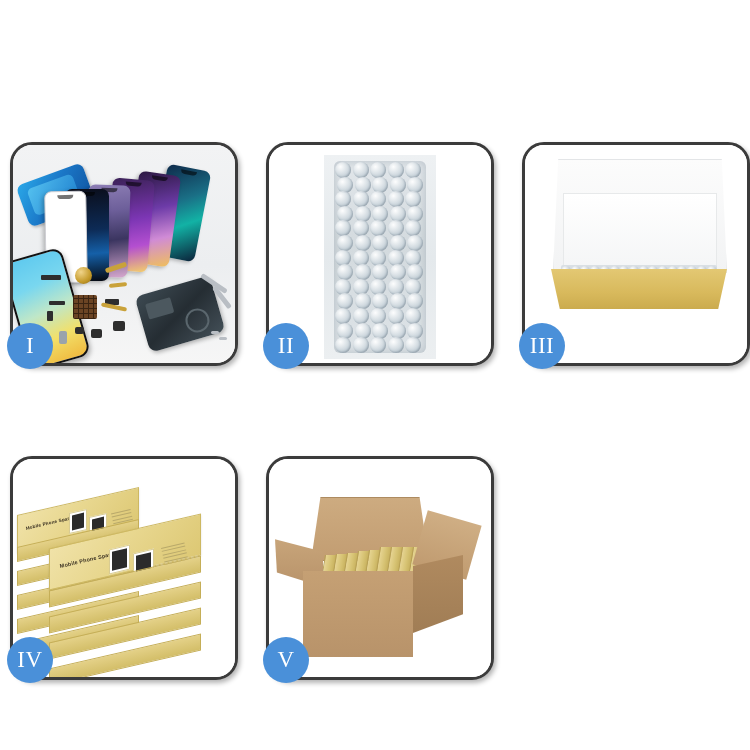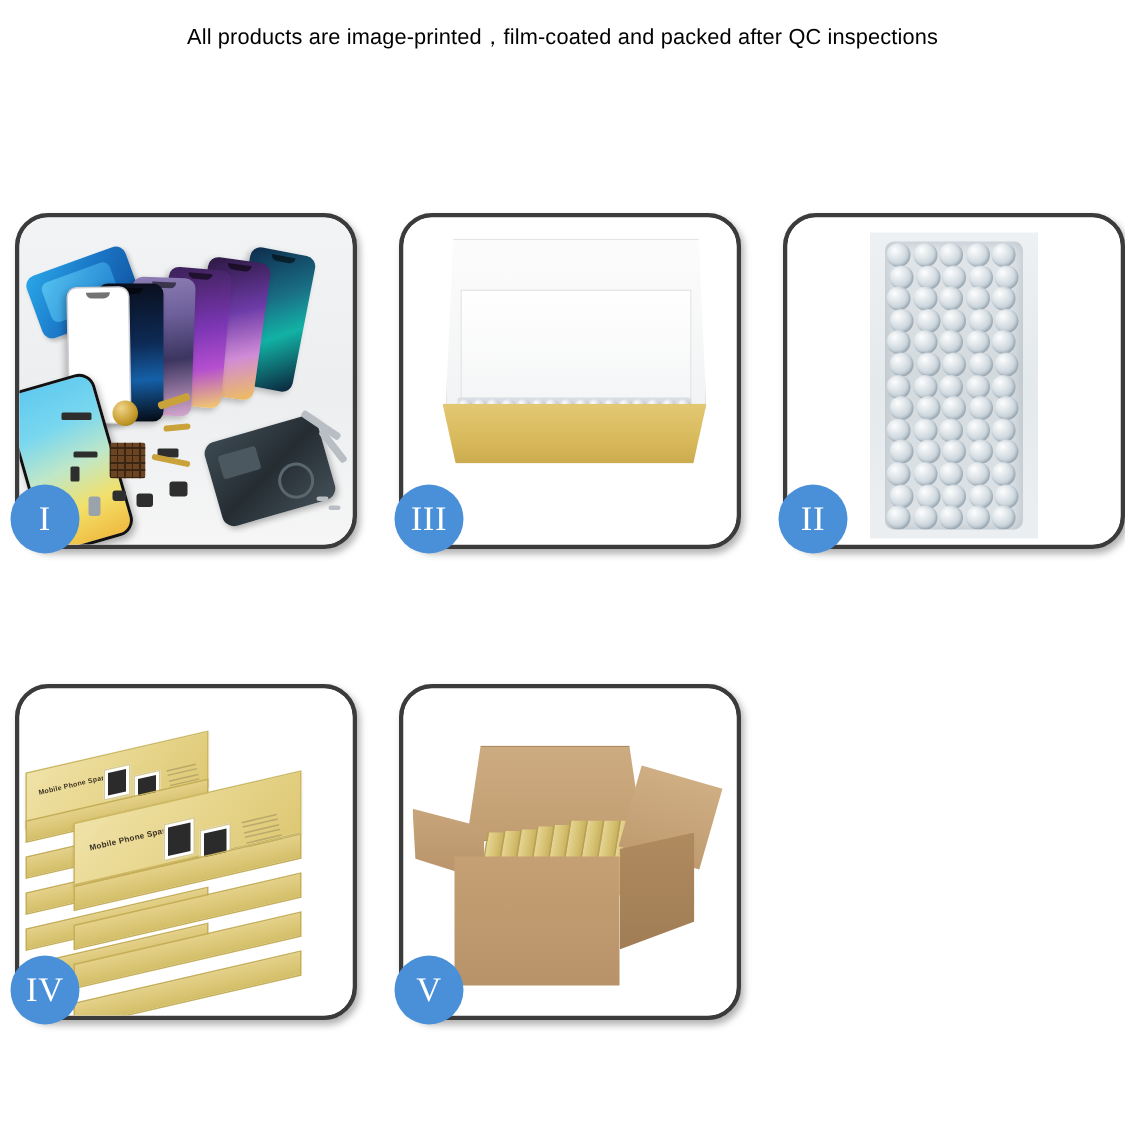--- a/index.html
+++ b/index.html
@@ -248,21 +248,20 @@
     transform:rotate(11deg);
   }
   .sc-tab{position:absolute;background:rgba(140,108,70,.45);}
 </style>
 </head>
 <body>
 
 <div id="page">
 
   <div class="header">
-    <div class="subtitle">All products are image-printed，film-coated and packed after QC inspections</div>
   </div>
 
   <div class="grid">
 
     <div class="panel">
       <div class="panel-inner p1">
         <div class="bluefilm"></div>
 
         <div class="fan fan5">
             <span class="notch"></span>
@@ -301,79 +300,20 @@
         <div class="flex" style="left:92px;top:120px;width:22px;height:5px;transform:rotate(-18deg);"></div>
         <div class="flex" style="left:88px;top:160px;width:26px;height:4px;transform:rotate(12deg);"></div>
         <div class="flex" style="left:96px;top:138px;width:18px;height:4px;transform:rotate(-6deg);"></div>
 
         <div class="tool" style="left:186px;top:136px;width:30px;height:5px;transform:rotate(34deg);"></div>
         <div class="tool" style="left:196px;top:150px;width:26px;height:5px;transform:rotate(52deg);"></div>
         <div class="tool" style="left:198px;top:186px;width:8px;height:3px;"></div>
         <div class="tool" style="left:206px;top:192px;width:8px;height:3px;"></div>
       </div>
       <div class="badge">I</div>
-    </div>
-
-    <div class="panel">
-      <div class="panel-inner p3">
-        <div class="lidflap"></div>
-        <div class="lidinner"></div>
-        <div class="trayfill" id="trayfill">
-            <div class="minibub" style="left: 0px; top: 1px;"></div>
-            <div class="minibub" style="left: 9.7px; top: 1px;"></div>
-            <div class="minibub" style="left: 19.4px; top: 1px;"></div>
-            <div class="minibub" style="left: 29.1px; top: 1px;"></div>
-            <div class="minibub" style="left: 38.8px; top: 1px;"></div>
-            <div class="minibub" style="left: 48.5px; top: 1px;"></div>
-            <div class="minibub" style="left: 58.2px; top: 1px;"></div>
-            <div class="minibub" style="left: 67.9px; top: 1px;"></div>
-            <div class="minibub" style="left: 77.6px; top: 1px;"></div>
-            <div class="minibub" style="left: 87.3px; top: 1px;"></div>
-            <div class="minibub" style="left: 97px; top: 1px;"></div>
-            <div class="minibub" style="left: 106.7px; top: 1px;"></div>
-            <div class="minibub" style="left: 116.4px; top: 1px;"></div>
-            <div class="minibub" style="left: 126.1px; top: 1px;"></div>
-            <div class="minibub" style="left: 135.8px; top: 1px;"></div>
-            <div class="minibub" style="left: 145.5px; top: 1px;"></div>
-            <div class="minibub" style="left: 3px; top: 11px;"></div>
-            <div class="minibub" style="left: 12.7px; top: 11px;"></div>
-            <div class="minibub" style="left: 22.4px; top: 11px;"></div>
-            <div class="minibub" style="left: 32.1px; top: 11px;"></div>
-            <div class="minibub" style="left: 41.8px; top: 11px;"></div>
-            <div class="minibub" style="left: 51.5px; top: 11px;"></div>
-            <div class="minibub" style="left: 61.2px; top: 11px;"></div>
-            <div class="minibub" style="left: 70.9px; top: 11px;"></div>
-            <div class="minibub" style="left: 80.6px; top: 11px;"></div>
-            <div class="minibub" style="left: 90.3px; top: 11px;"></div>
-            <div class="minibub" style="left: 100px; top: 11px;"></div>
-            <div class="minibub" style="left: 109.7px; top: 11px;"></div>
-            <div class="minibub" style="left: 119.4px; top: 11px;"></div>
-            <div class="minibub" style="left: 129.1px; top: 11px;"></div>
-            <div class="minibub" style="left: 138.8px; top: 11px;"></div>
-            <div class="minibub" style="left: 148.5px; top: 11px;"></div>
-            <div class="minibub" style="left: 0px; top: 21px;"></div>
-            <div class="minibub" style="left: 9.7px; top: 21px;"></div>
-            <div class="minibub" style="left: 19.4px; top: 21px;"></div>
-            <div class="minibub" style="left: 29.1px; top: 21px;"></div>
-            <div class="minibub" style="left: 38.8px; top: 21px;"></div>
-            <div class="minibub" style="left: 48.5px; top: 21px;"></div>
-            <div class="minibub" style="left: 58.2px; top: 21px;"></div>
-            <div class="minibub" style="left: 67.9px; top: 21px;"></div>
-            <div class="minibub" style="left: 77.6px; top: 21px;"></div>
-            <div class="minibub" style="left: 87.3px; top: 21px;"></div>
-            <div class="minibub" style="left: 97px; top: 21px;"></div>
-            <div class="minibub" style="left: 106.7px; top: 21px;"></div>
-            <div class="minibub" style="left: 116.4px; top: 21px;"></div>
-            <div class="minibub" style="left: 126.1px; top: 21px;"></div>
-            <div class="minibub" style="left: 135.8px; top: 21px;"></div>
-            <div class="minibub" style="left: 145.5px; top: 21px;"></div>
-          </div>
-        <div class="boxtray"></div>
-      </div>
-      <div class="badge">III</div>
     </div>
 
     <div class="panel">
       <div class="panel-inner p2">
         <div class="wrapsheet"></div>
         <div class="bubblebag">
           <div class="bubbles" id="bubbles">
               <div class="bub" style="left: 1px; top: 1px;"></div>
               <div class="bub" style="left: 18.5px; top: 1px;"></div>
               <div class="bub" style="left: 36px; top: 1px;"></div>
@@ -439,20 +379,79 @@
               <div class="bub" style="left: 36px; top: 176.2px;"></div>
               <div class="bub" style="left: 53.5px; top: 176.2px;"></div>
               <div class="bub" style="left: 71px; top: 176.2px;"></div>
             </div>
         </div>
       </div>
       <div class="badge">II</div>
     </div>
 
     <div class="panel">
+      <div class="panel-inner p3">
+        <div class="lidflap"></div>
+        <div class="lidinner"></div>
+        <div class="trayfill" id="trayfill">
+            <div class="minibub" style="left: 0px; top: 1px;"></div>
+            <div class="minibub" style="left: 9.7px; top: 1px;"></div>
+            <div class="minibub" style="left: 19.4px; top: 1px;"></div>
+            <div class="minibub" style="left: 29.1px; top: 1px;"></div>
+            <div class="minibub" style="left: 38.8px; top: 1px;"></div>
+            <div class="minibub" style="left: 48.5px; top: 1px;"></div>
+            <div class="minibub" style="left: 58.2px; top: 1px;"></div>
+            <div class="minibub" style="left: 67.9px; top: 1px;"></div>
+            <div class="minibub" style="left: 77.6px; top: 1px;"></div>
+            <div class="minibub" style="left: 87.3px; top: 1px;"></div>
+            <div class="minibub" style="left: 97px; top: 1px;"></div>
+            <div class="minibub" style="left: 106.7px; top: 1px;"></div>
+            <div class="minibub" style="left: 116.4px; top: 1px;"></div>
+            <div class="minibub" style="left: 126.1px; top: 1px;"></div>
+            <div class="minibub" style="left: 135.8px; top: 1px;"></div>
+            <div class="minibub" style="left: 145.5px; top: 1px;"></div>
+            <div class="minibub" style="left: 3px; top: 11px;"></div>
+            <div class="minibub" style="left: 12.7px; top: 11px;"></div>
+            <div class="minibub" style="left: 22.4px; top: 11px;"></div>
+            <div class="minibub" style="left: 32.1px; top: 11px;"></div>
+            <div class="minibub" style="left: 41.8px; top: 11px;"></div>
+            <div class="minibub" style="left: 51.5px; top: 11px;"></div>
+            <div class="minibub" style="left: 61.2px; top: 11px;"></div>
+            <div class="minibub" style="left: 70.9px; top: 11px;"></div>
+            <div class="minibub" style="left: 80.6px; top: 11px;"></div>
+            <div class="minibub" style="left: 90.3px; top: 11px;"></div>
+            <div class="minibub" style="left: 100px; top: 11px;"></div>
+            <div class="minibub" style="left: 109.7px; top: 11px;"></div>
+            <div class="minibub" style="left: 119.4px; top: 11px;"></div>
+            <div class="minibub" style="left: 129.1px; top: 11px;"></div>
+            <div class="minibub" style="left: 138.8px; top: 11px;"></div>
+            <div class="minibub" style="left: 148.5px; top: 11px;"></div>
+            <div class="minibub" style="left: 0px; top: 21px;"></div>
+            <div class="minibub" style="left: 9.7px; top: 21px;"></div>
+            <div class="minibub" style="left: 19.4px; top: 21px;"></div>
+            <div class="minibub" style="left: 29.1px; top: 21px;"></div>
+            <div class="minibub" style="left: 38.8px; top: 21px;"></div>
+            <div class="minibub" style="left: 48.5px; top: 21px;"></div>
+            <div class="minibub" style="left: 58.2px; top: 21px;"></div>
+            <div class="minibub" style="left: 67.9px; top: 21px;"></div>
+            <div class="minibub" style="left: 77.6px; top: 21px;"></div>
+            <div class="minibub" style="left: 87.3px; top: 21px;"></div>
+            <div class="minibub" style="left: 97px; top: 21px;"></div>
+            <div class="minibub" style="left: 106.7px; top: 21px;"></div>
+            <div class="minibub" style="left: 116.4px; top: 21px;"></div>
+            <div class="minibub" style="left: 126.1px; top: 21px;"></div>
+            <div class="minibub" style="left: 135.8px; top: 21px;"></div>
+            <div class="minibub" style="left: 145.5px; top: 21px;"></div>
+          </div>
+        <div class="boxtray"></div>
+      </div>
+      <div class="badge">III</div>
+    </div>
+
+    <div class="panel">
       <div class="panel-inner p4">
 
         <div class="ystack" style="left:4px;top:30px;">
           <div class="ylid" style="left:0;top:12px;"></div>
           <div class="boxlabel" style="left:8px;top:30px;">Mobile Phone Spare Parts</div>
           <div class="boxscreen" style="left:52px;top:22px;width:16px;height:19px;transform:skewY(-13deg);">
               <i></i>
             </div>
           <div class="boxscreen" style="left:72px;top:26px;width:16px;height:19px;transform:skewY(-13deg);">
               <i></i>

